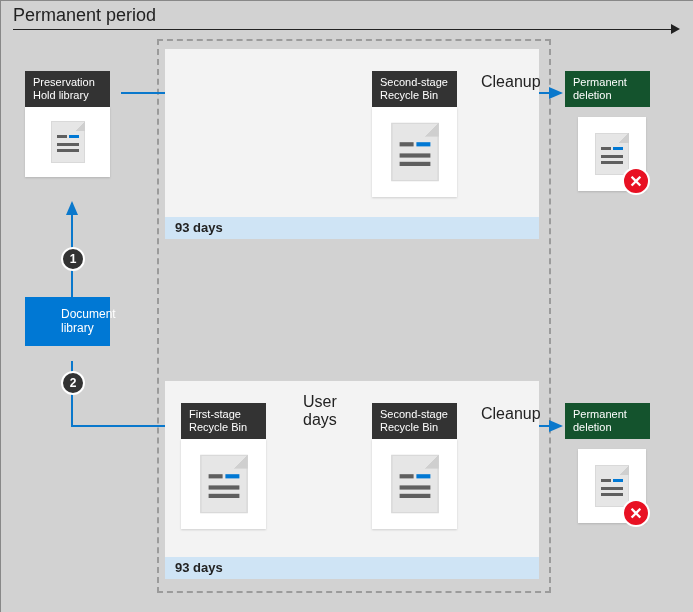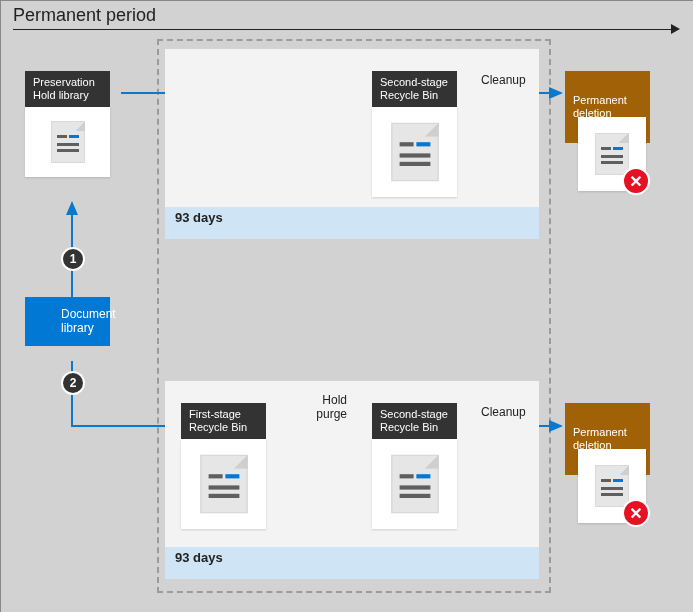--- a/index.html
+++ b/index.html
@@ -50,37 +50,37 @@
   }
   .panel {
     position: absolute;
     background: #f3f3f3;
   }
   .panel-top { top: 48px; left: 164px; width: 374px; height: 190px; }
   .panel-bot { top: 380px; left: 164px; width: 374px; height: 198px; }
   .panel-footer {
     position: absolute;
     left: 0; bottom: 0; right: 0;
-    height: 32px;
+    height: 22px;
     background: #cfe4f5;
     font-size: 13px;
     font-weight: 600;
     padding-left: 10px;
     line-height: 22px;
   }
   .tile {
     position: absolute;
     width: 85px;
     box-sizing: border-box;
     color: #fff;
     font-size: 11px;
     line-height: 1.2;
   }
   .tile.dark .hdr { background: #333; padding: 5px 8px; }
-  .tile.red  .hdr { background: #a16207; padding: 23px 8px; }
+  .tile.red  .hdr { background: #14532d; padding: 5px 8px; }
   .tile.blue .hdr { background: #0078d4; padding: 10px 26px 10px 36px; position: relative; font-size: 12px; }
   .tile .body {
     background: #fff;
     height: 70px;
     box-shadow: 0 1px 2px rgba(0,0,0,0.15);
     display: flex;
     align-items: center;
     justify-content: center;
   }
   .step {
@@ -89,22 +89,22 @@
     border-radius: 50%;
     background: #333;
     border: 2px solid #fff;
     color: #fff;
     font-size: 12px;
     font-weight: 600;
     display: flex; align-items: center; justify-content: center;
   }
   .label {
     position: absolute;
-    font-size: 12px;
-    text-align: right;
+    font-size: 16px;
+    text-align: left;
   }
   .doc {
     width: 34px; height: 42px;
     background: #e6e6e6;
     position: relative;
     box-shadow: 0 0 0 1px #d9d9d9 inset;
   }
   .doc::before {
     content: "";
     position: absolute;
@@ -227,21 +227,21 @@
     <div class="hdr">First-stage Recycle Bin</div>
     <div class="body" style="height:90px">
       <div class="doc" style="transform:scale(1.4)">
           <div class="bar1"></div>
           <div class="bar2"></div>
           <div class="bar3"></div>
           <div class="bar4"></div>
         </div>
     </div>
   </div>
-  <div class="label" style="left:302px; top:392px; width:44px;">Hold purge</div>
+  <div class="label" style="left:302px; top:392px; width:44px;">User days</div>
 
   <div class="tile dark" style="left:371px; top:402px;">
     <div class="hdr">Second-stage Recycle Bin</div>
     <div class="body" style="height:90px">
       <div class="doc" style="transform:scale(1.4)">
           <div class="bar1"></div>
           <div class="bar2"></div>
           <div class="bar3"></div>
           <div class="bar4"></div>
         </div>

